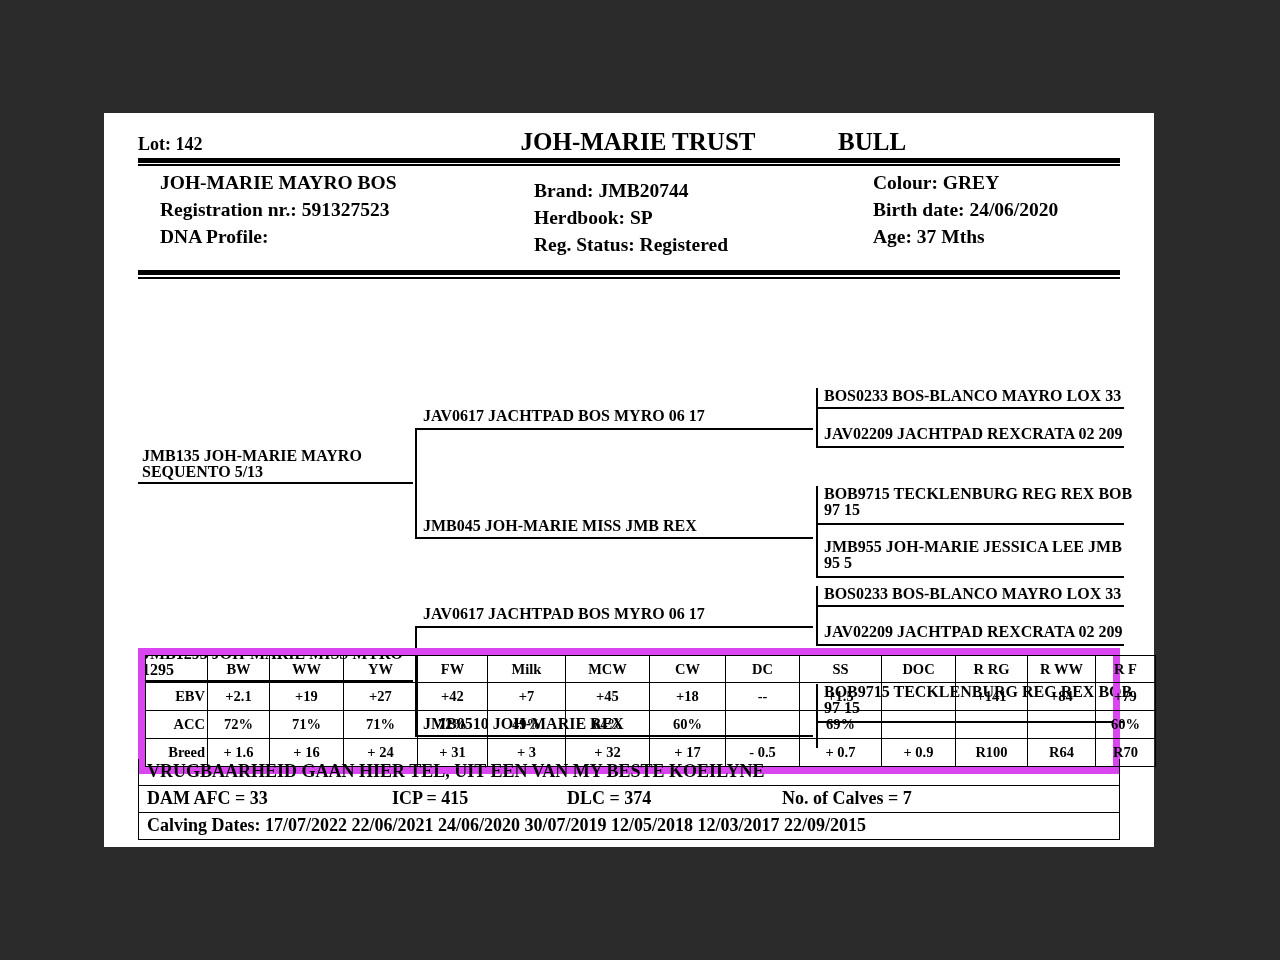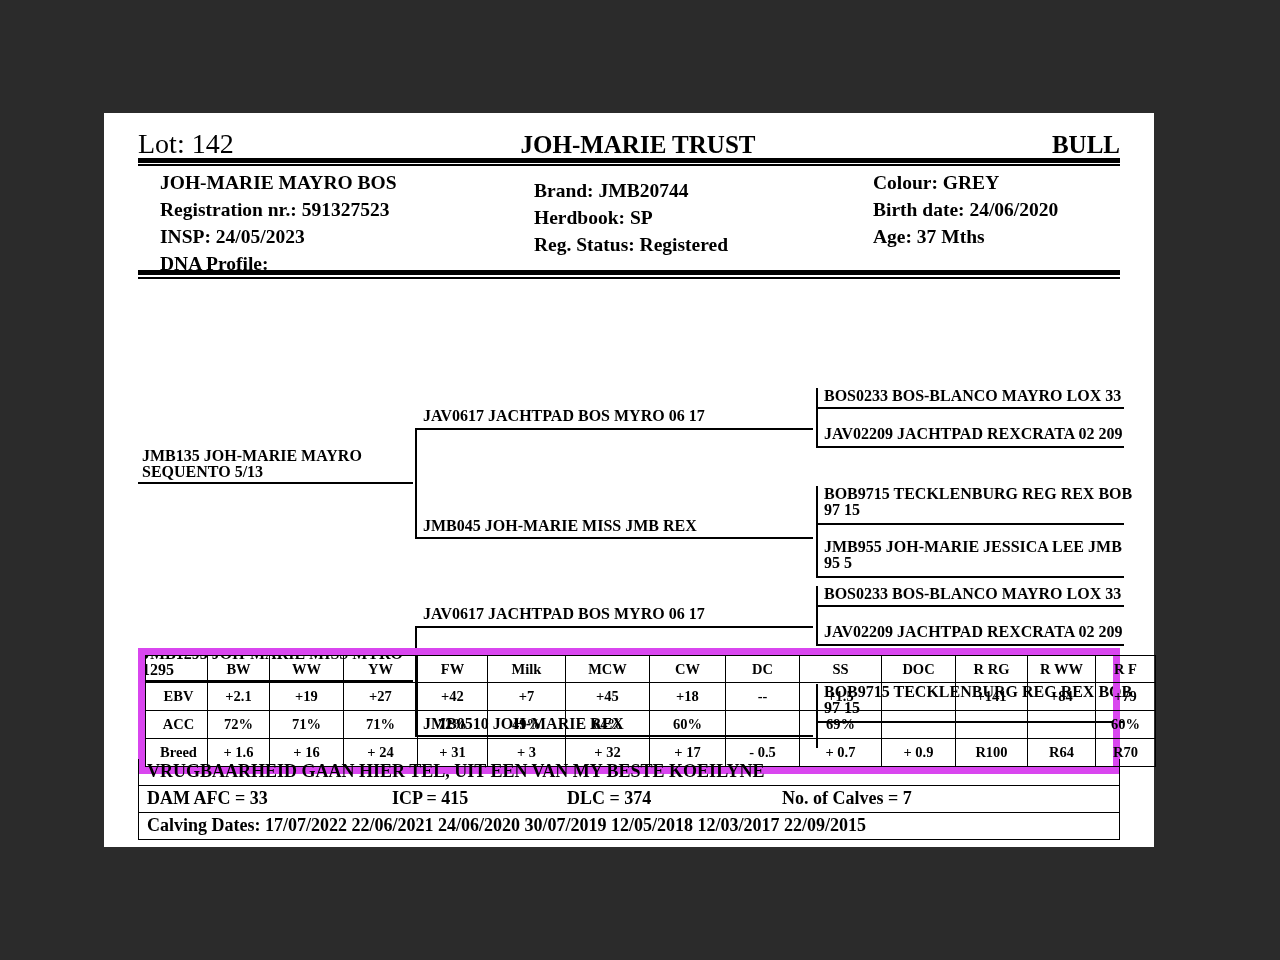--- a/index.html
+++ b/index.html
@@ -29,35 +29,35 @@
   
   .hdr-row {
     position: absolute;
     left: 34px;
     top: 15px;
     width: 982px;
     display: flex;
     align-items: baseline;
   }
   .hdr-lot {
-    font-size: 28px;
-    font-weight: normal;
+    font-size: 18px;
+    font-weight: bold;
     width: 300px;
   }
   .hdr-title {
     font-size: 25px;
     font-weight: bold;
     width: 400px;
     text-align: center;
   }
   .hdr-sex {
     font-size: 25px;
     font-weight: bold;
     flex: 1;
-    text-align: right;
+    text-align: left;
   }
   .rule-thick {
     position: absolute;
     left: 34px;
     width: 982px;
     height: 5px;
     background: #000;
   }
   .rule-thick.a { top: 45px; }
   .rule-thick.b { top: 51px; height: 2px; }
@@ -123,21 +123,21 @@
   table.ebv td, table.ebv th {
     border: 1px solid #000;
     font-size: 14.5px;
     font-weight: bold;
     text-align: center;
     height: 25px;
     padding: 1px 2px;
     font-family: "Liberation Serif", serif;
   }
   table.ebv td.lbl {
-    text-align: center;
+    text-align: right;
     padding-left: 6px;
   }
   table.ebv tr.head td {
     height: 24px;
   }
 
   
   .note {
     position: absolute;
     left: 34px;
@@ -166,21 +166,20 @@
       <div class="hdr-title">JOH-MARIE TRUST</div>
       <div class="hdr-sex">BULL</div>
     </div>
     <div class="rule-thick a"></div>
     <div class="rule-thick b"></div>
 
     <div class="info">
       <div class="info-col c1">
         <div>JOH-MARIE MAYRO BOS</div>
         <div>Registration nr.: 591327523</div>
-        <div>INSP:  24/05/2023</div>
         <div>DNA Profile:</div>
       </div>
       <div class="info-col c2">
         <div>Brand:  JMB20744</div>
         <div>Herdbook: SP</div>
         <div>Reg. Status: Registered</div>
       </div>
       <div class="info-col c3">
         <div>Colour:  GREY</div>
         <div>Birth date:  24/06/2020</div>

